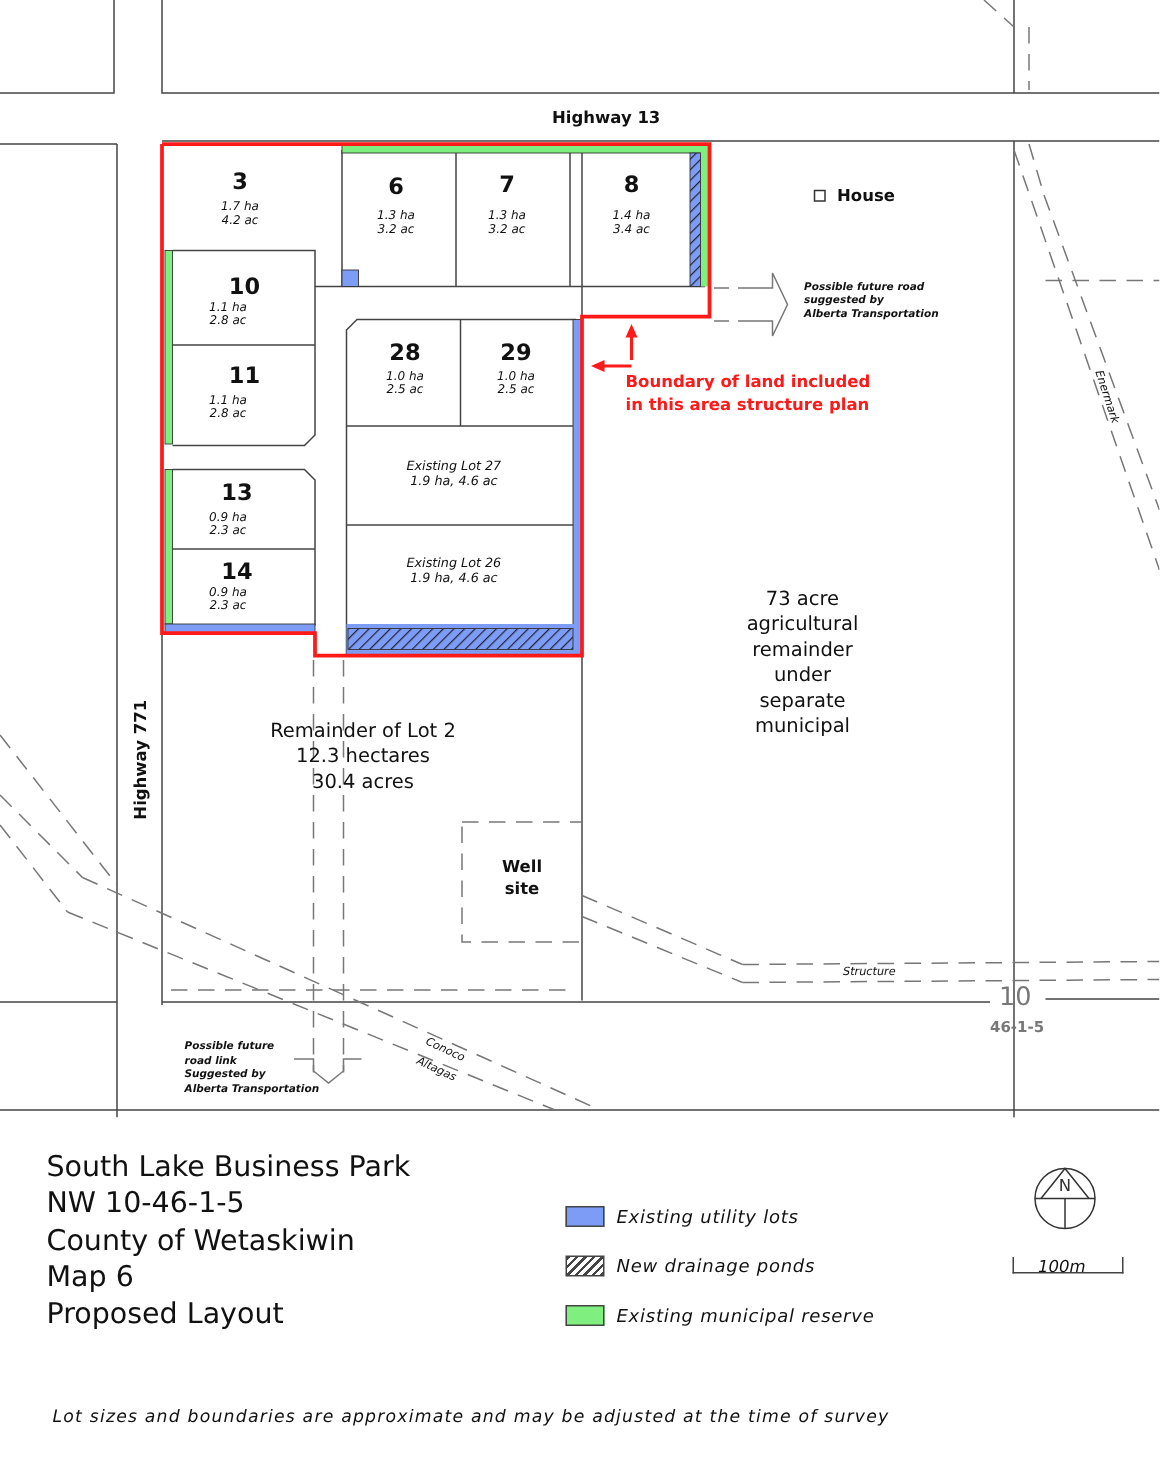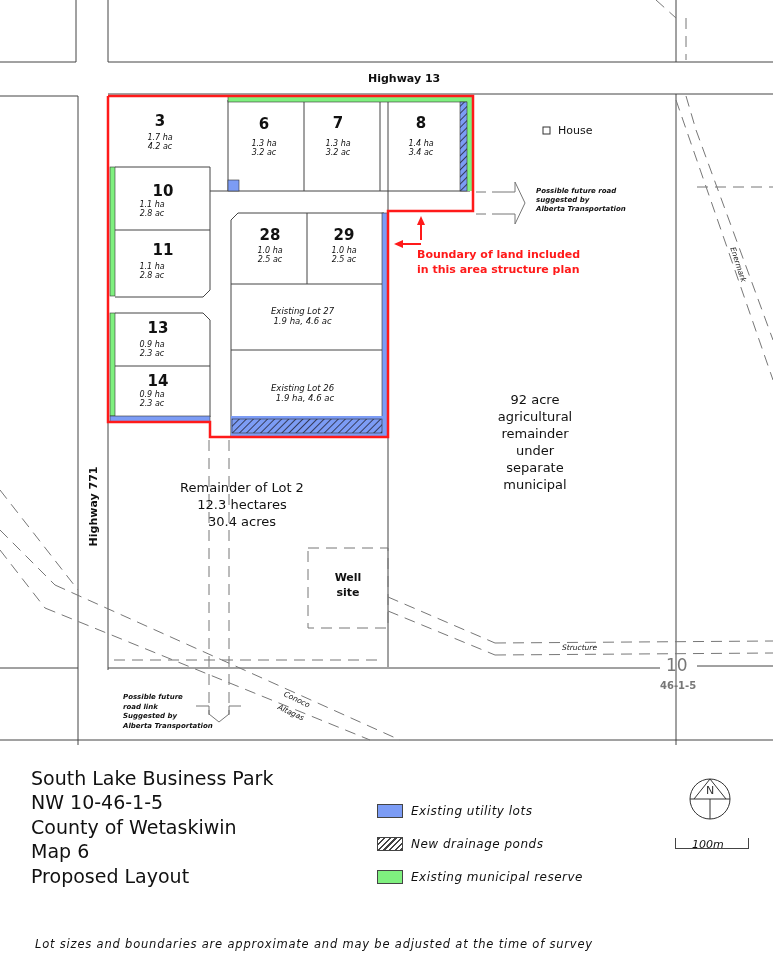--- a/index.html
+++ b/index.html
@@ -171,40 +171,40 @@
 <div class="t lotnum" style="left:314px;top:226px;">29</div>
 <div class="t lotsz" style="left:314px;top:246px;">
     <div>1.0 ha</div>
     <div>2.5 ac</div>
   </div>
 
 <div class="t" style="left:271px;top:306px;font-size:8.5px;font-style:italic;text-align:center;line-height:10px;">
     <div>Existing Lot 27</div>
     <div>1.9 ha, 4.6 ac</div>
   </div>
-<div class="t" style="left:271px;top:371px;font-size:8.5px;font-style:italic;text-align:right;line-height:10px;margin-top:12px;">
+<div class="t" style="left:271px;top:371px;font-size:8.5px;font-style:italic;text-align:center;line-height:10px;">
     <div>Existing Lot 26</div>
     <div>1.9 ha, 4.6 ac</div>
   </div>
 
-<div class="t" style="left:558px;top:124px;font-size:11px;font-weight:normal;">House</div>
+<div class="t" style="left:558px;top:124px;font-size:11px;font-weight:bold;">House</div>
 
 <div class="t" style="left:536px;top:187px;font-size:7px;font-style:italic;font-weight:bold;line-height:9px;">
     <div>Possible future road</div>
     <div>suggested by</div>
     <div>Alberta Transportation</div>
   </div>
 
 <div class="t" style="left:417px;top:247px;font-size:11px;font-weight:bold;color:#ff1a1a;line-height:15px;">
     <div>Boundary of land included</div>
     <div>in this area structure plan</div>
   </div>
 
 <div class="t mid" style="left:490px;top:391px;width:90px;font-size:13px;">
-    <div>92 acre</div>
+    <div>73 acre</div>
     <div>agricultural</div>
     <div>remainder</div>
     <div>under</div>
     <div>separate</div>
     <div>municipal</div>
   </div>
 
 <div class="t mid" style="left:162px;top:479px;width:160px;">
     <div>Remainder of Lot 2</div>
     <div>12.3 hectares</div>

